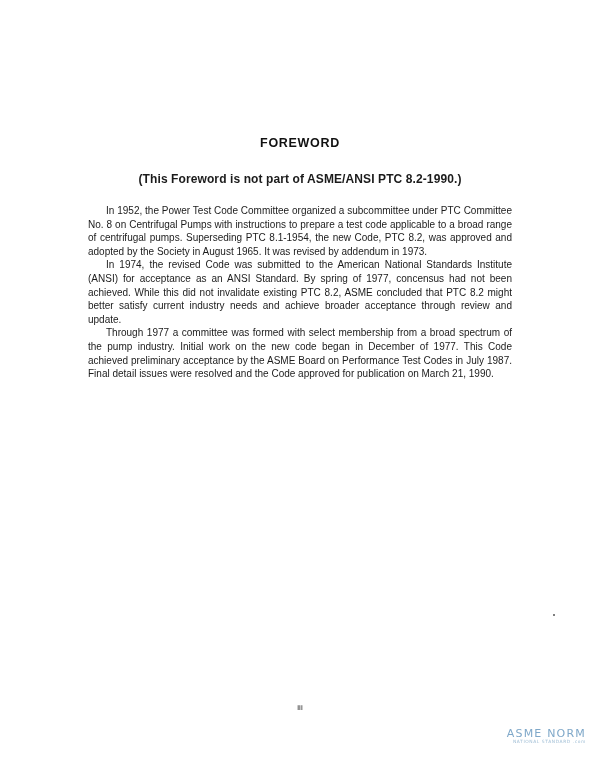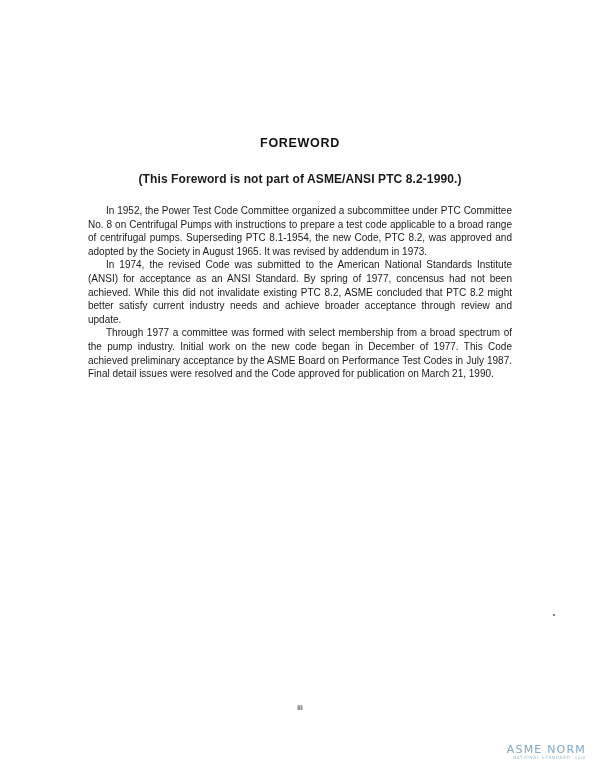--- a/index.html
+++ b/index.html
@@ -67,21 +67,21 @@
     left: 553px;
     top: 614px;
     width: 2px;
     height: 2px;
     background: #555;
     border-radius: 50%;
   }
   .watermark {
     position: absolute;
     right: 14px;
-    bottom: 10px;
+    bottom: 26px;
     text-align: right;
     line-height: 1.05;
   }
   .watermark .wm-main {
     font-size: 11px;
     letter-spacing: 1.2px;
     color: #7fa8c9;
     font-family: "DejaVu Sans", sans-serif;
   }
   .watermark .wm-sub {

